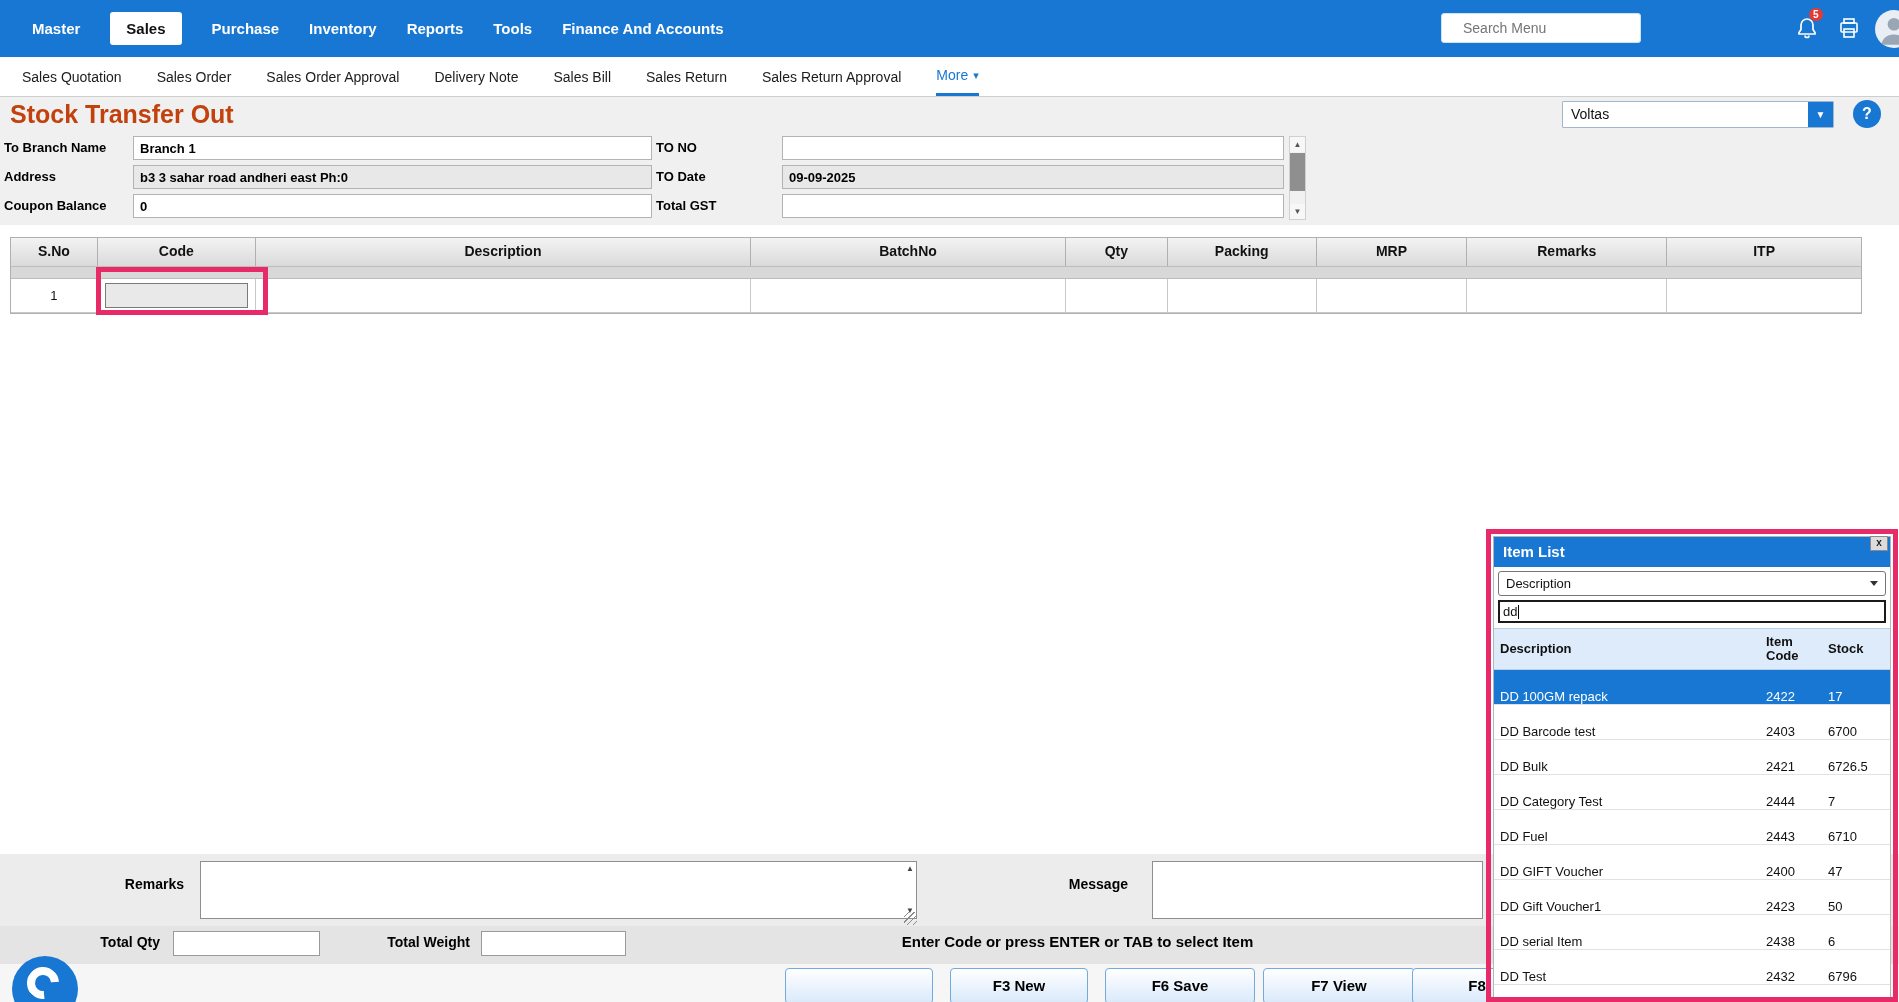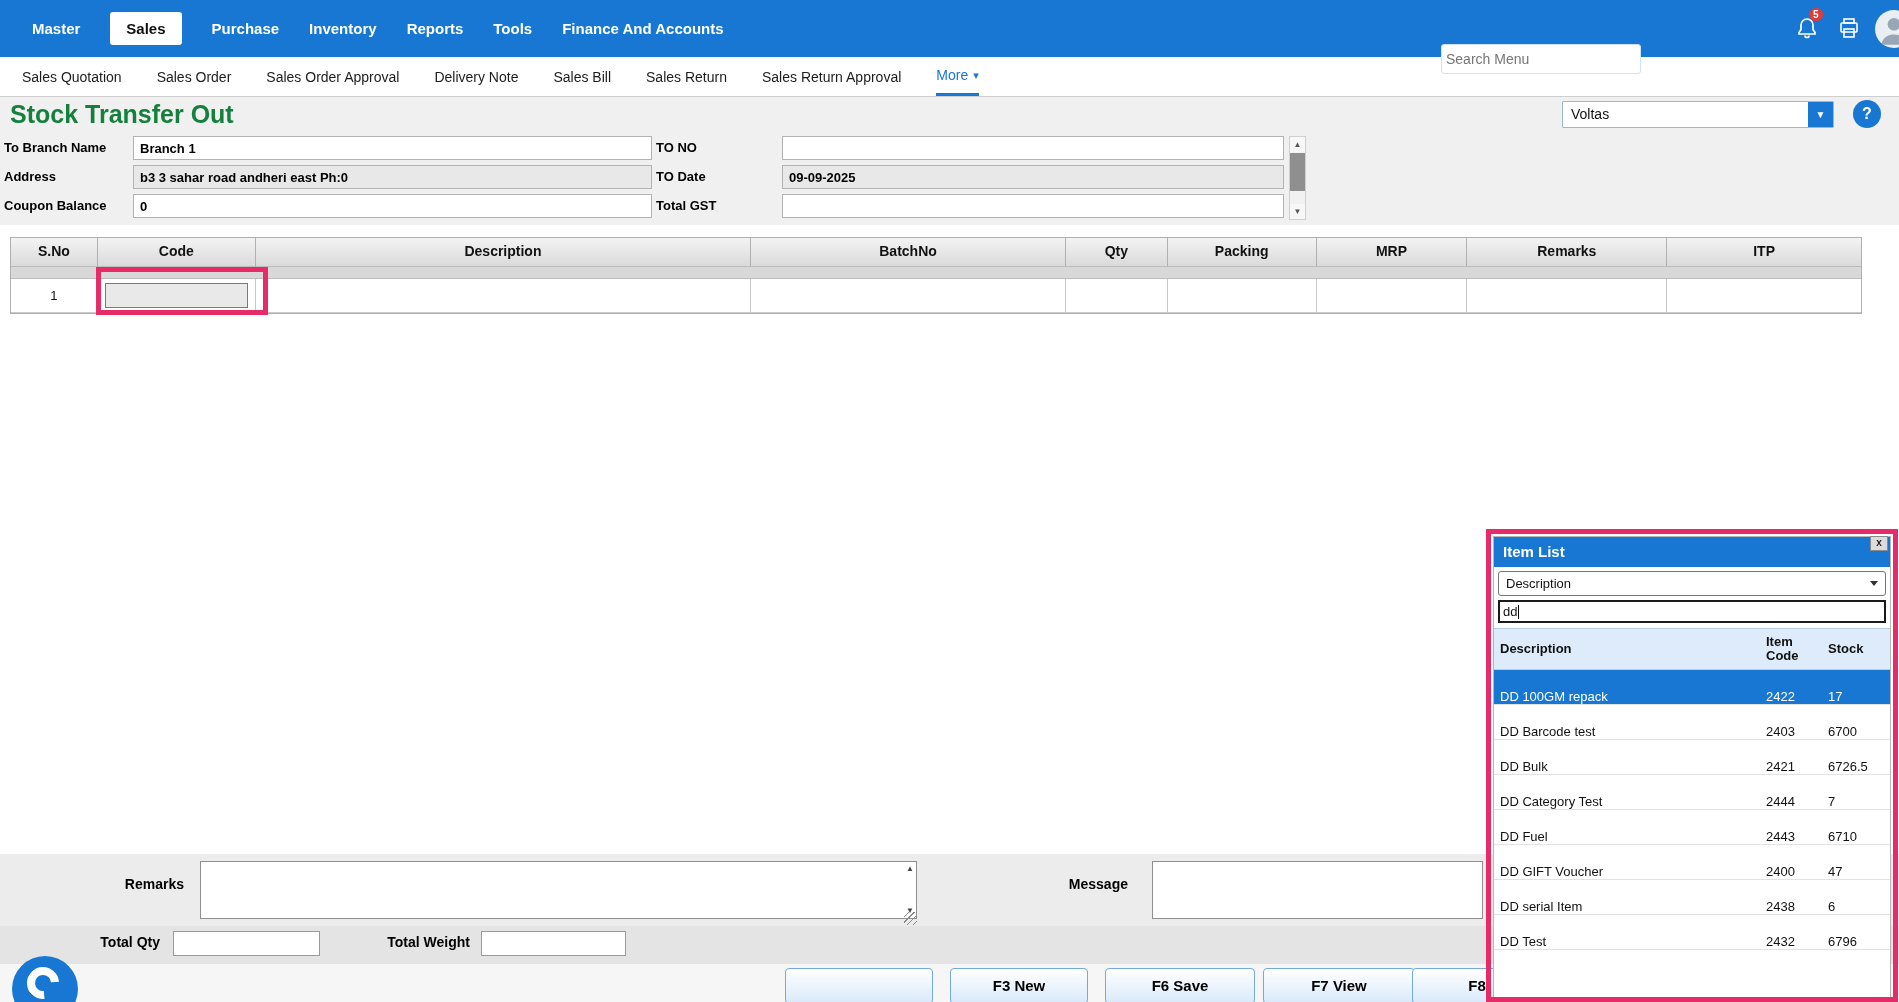--- a/index.html
+++ b/index.html
@@ -6,33 +6,33 @@
   html,body { background:#fff; }
   .screen {
     position: relative; width: 1899px; height: 1002px; overflow: hidden;
     font-family: "Liberation Sans", "DejaVu Sans", sans-serif; background:#fff; color:#111;
   }
   
   .topnav { position:absolute; left:0; top:0; width:1899px; height:57px; background:var(--accent,#1777d2); display:flex; align-items:center; padding-left:32px; gap:30px; z-index:10; }
   .topnav .mi { color:#fff; font-size:15px; font-weight:bold; cursor:pointer; white-space:nowrap; }
   .topnav .mi.active { background:#fff; color:#111; border-radius:3px; padding:8px 16px; }
   .tn-right { position:absolute; right:0; top:0; height:57px; }
-  .search { position:absolute; left:-458px; top:13px; width:200px; height:30px; border:1px solid #cfe3f7; border-radius:3px; padding:0 4px; font-size:14px; font-family:inherit;margin-top:31px; }
+  .search { position:absolute; left:-458px; top:13px; width:200px; height:30px; border:1px solid #cfe3f7; border-radius:3px; padding:0 21px; font-size:14px; font-family:inherit; }
   .bell { position:absolute; left:-104px; top:15px; width:26px; height:26px; cursor:pointer; }
   .badge { position:absolute; left:14px; top:-7px; background:var(--badge,#e53935); color:#fff; font-size:10px; font-weight:bold; border-radius:8px; padding:1px 4px; line-height:11px; }
   .printer { position:absolute; left:-62px; top:16px; width:24px; height:24px; cursor:pointer; }
   .avatar { position:absolute; left:-24px; top:10px; width:38px; height:38px; border-radius:50%; background:#e9eef4; overflow:hidden; cursor:pointer; }
   
   .subnav { position:absolute; left:0; top:57px; width:1899px; height:40px; background:#fff; border-bottom:1px solid #cfcfcf; display:flex; align-items:stretch; padding-left:22px; gap:35px; z-index:9; }
   .sn-item { display:inline-flex; align-items:center; font-size:14px; font-weight:400; color:#1c1c1c; cursor:pointer; white-space:nowrap; }
   .sn-item.active { color:var(--accent,#1777d2); border-bottom:3px solid var(--accent,#1777d2); }
   .sn-item .chev { margin-left:5px; font-size:11px; }
   
   .grayblock { position:absolute; left:0; top:97px; width:1899px; height:128px; background:#f0f0f0; }
-  .page-title { position:absolute; left:10px; top:3px; font-size:25px; font-weight:bold; color:#15803d; }
+  .page-title { position:absolute; left:10px; top:3px; font-size:25px; font-weight:bold; color:#c2410c; }
   .company { position:absolute; left:1562px; top:4px; width:272px; height:27px; background:#fff; border:1px solid #9fb6cd; border-radius:1px; cursor:pointer; }
   .company .cval { position:absolute; left:8px; top:0; line-height:25px; font-size:14px; }
   .company .cbtn { position:absolute; right:0; top:0; width:25px; height:25px; background:var(--accent,#1777d2); color:#fff; font-size:10px; text-align:center; line-height:25px; }
   .help { position:absolute; left:1853px; top:3px; width:28px; height:28px; border-radius:50%; background:var(--accent,#1777d2); color:#fff; font-weight:bold; font-size:16px; text-align:center; line-height:28px; cursor:pointer; }
   .f-label { position:absolute; font-size:13px; font-weight:bold; line-height:24px; color:#000; }
   .f-input { position:absolute; height:24px; border:1px solid #b3b3b3; background:#fff; padding:0 6px; font-size:13px; font-weight:600; font-family:inherit; color:#000; }
   .f-input.ro { background:#e8e8e8; }
   
   .fsb { position:absolute; left:1289px; top:39px; width:17px; height:84px; background:#f1f1f1; border:1px solid #d0d0d0; }
   .fsb .sbtn { position:absolute; left:0; width:15px; height:15px; font-size:8px; color:#555; text-align:center; line-height:15px; background:#f7f7f7; cursor:pointer; }
@@ -217,20 +217,21 @@
   <div class="ta-wrap" style="left:1152px; top:861px; width:331px; height:58px;">
     <textarea style=""></textarea>
   </div>
 
   <label class="ft-label" style="left:55px; top:934px; width:105px; text-align:right;">Total Qty</label>
   <input class="ft-input" style="left: 173px; top: 931px; width: 147px;" value="">
 
   <label class="ft-label" style="left:375px; top:934px; width:95px; text-align:right;">Total Weight</label>
   <input class="ft-input" style="left: 481px; top: 931px; width: 145px;" value="">
 
+  <div class="hint">Enter Code or press ENTER or TAB to select Item</div>
 
   <button class="fbtn" style="left:785px; width:148px;"></button>
   <button class="fbtn" style="left:950px; width:138px;">F3 New</button>
   <button class="fbtn" style="left:1105px; width:150px;">F6 Save</button>
   <button class="fbtn" style="left:1263px; width:152px;">F7 View</button>
   <button class="fbtn" style="left:1412px; width:130px;">F8</button>
 
   <div class="logo">
     <div class="arc"></div>
   </div>
@@ -281,20 +282,25 @@
       <span class="il-desc">DD Fuel</span>
       <span class="il-code">2443</span>
       <span class="il-stock">6710</span>
     </div>
     <div class="il-row">
       <span class="il-desc">DD GIFT Voucher</span>
       <span class="il-code">2400</span>
       <span class="il-stock">47</span>
     </div>
     <div class="il-row">
+      <span class="il-desc">DD Gift Voucher1</span>
+      <span class="il-code">2423</span>
+      <span class="il-stock">50</span>
+    </div>
+    <div class="il-row">
       <span class="il-desc">DD serial Item</span>
       <span class="il-code">2438</span>
       <span class="il-stock">6</span>
     </div>
     <div class="il-row">
       <span class="il-desc">DD Test</span>
       <span class="il-code">2432</span>
       <span class="il-stock">6796</span>
     </div>
   </div>

